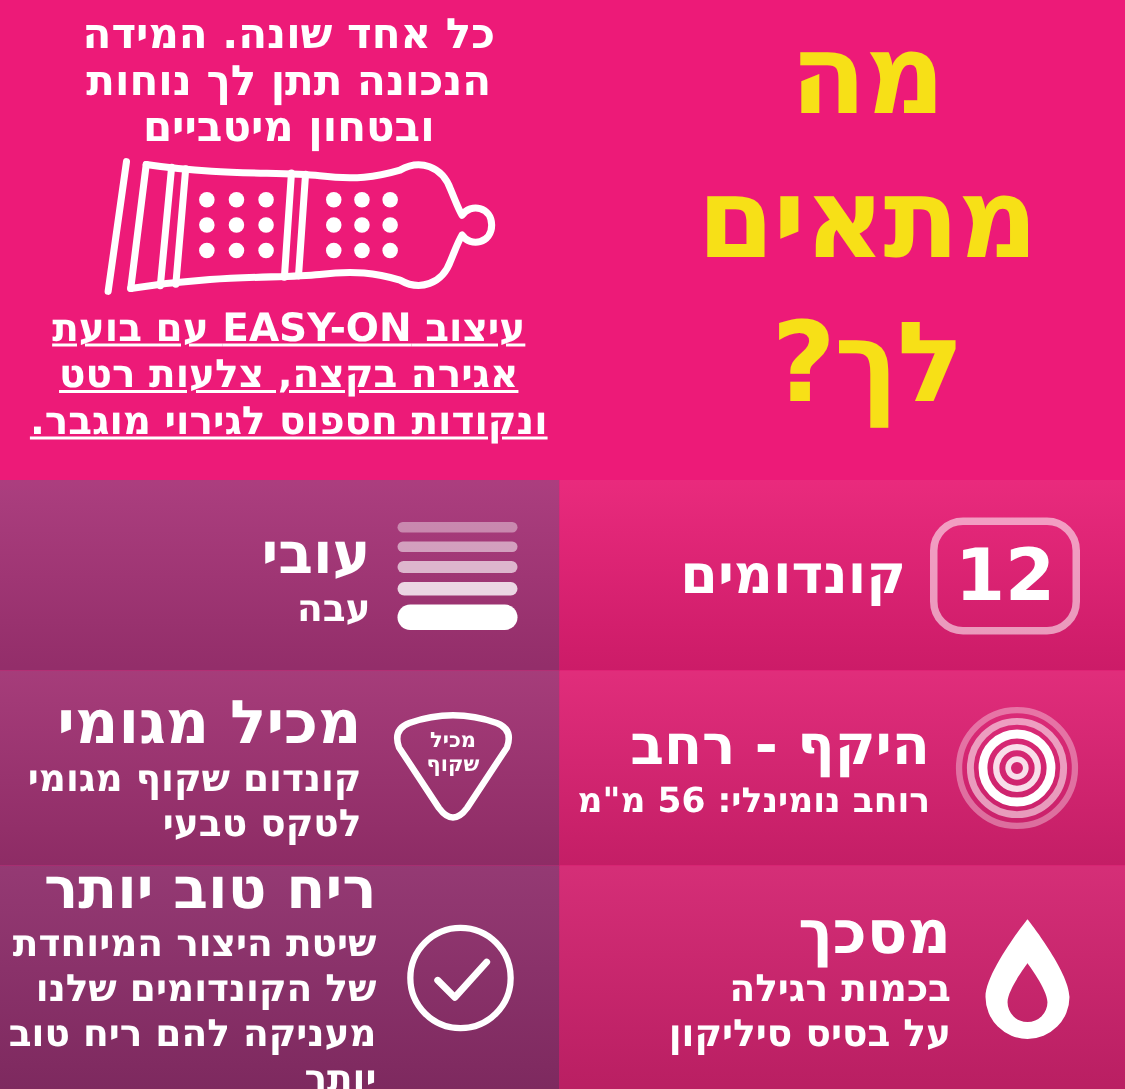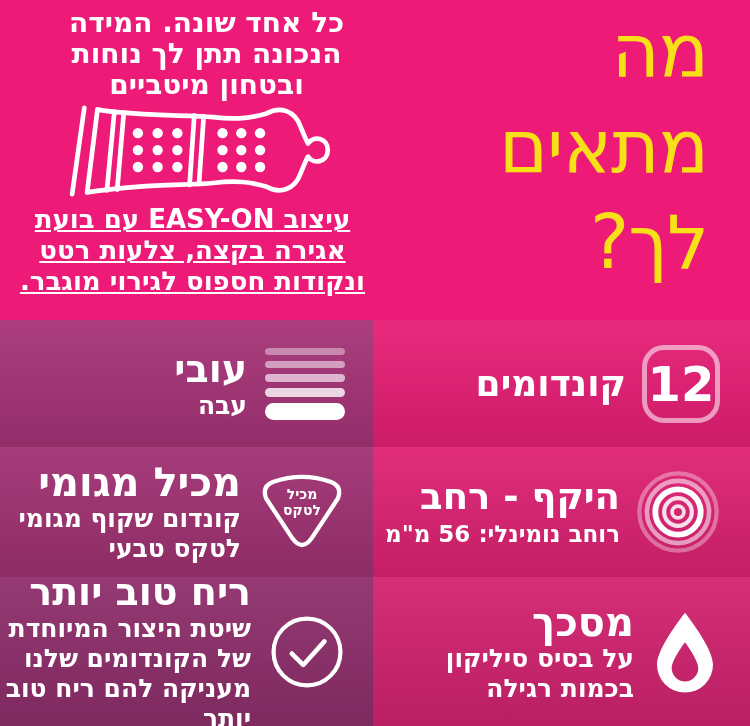--- a/index.html
+++ b/index.html
@@ -6,31 +6,31 @@
   html,body { background:#333; }
   body { font-family:"DejaVu Sans", sans-serif; }
   .stage {
     position:relative; width:750px; height:726px; margin:0 auto;
     overflow:hidden; color:#fff;
   }
   
   .top-section { position:absolute; inset:0 0 auto 0; height:320px; }
   .intro-block {
     position:absolute; top:7px; left:0; width:385px; text-align:center;
-    font-size:28px; font-weight:700; line-height:31px;margin-left:14px;
+    font-size:28px; font-weight:700; line-height:31px;
   }
   .condom-wrap { position:absolute; top:102px; left:58px; width:282px; height:98px; }
   .condom-wrap svg { width:100%; height:100%; display:block; }
   .design-block {
     position:absolute; top:204px; left:0; width:385px; text-align:center;
     font-size:26px; font-weight:700; line-height:31px; direction:rtl;text-decoration:underline;
   }
   .title-block {
-    position:absolute; top:2px; left:448px; width:260px; text-align:right;
-    font-size:74px; font-weight:400; line-height:96px; direction:rtl;
+    position:absolute; top:2px; left:448px; width:260px; text-align:center;
+    font-size:74px; font-weight:700; line-height:96px; direction:rtl;
     letter-spacing:-1px;
   }
   
   .bottom-grid {
     position:absolute; top:320px; left:0; width:750px; height:406px;
     display:grid; grid-template-columns:373px 377px;
     grid-template-rows:127px 130px 149px;
   }
   .cell {
     display:flex; align-items:center; direction:rtl;
@@ -56,21 +56,21 @@
   .latex-icon svg { position:absolute; inset:0; width:100%; height:100%; }
   .latex-icon .icon-text {
     position:absolute; top:16px; left:0; width:100%; text-align:center;
     font-size:14px; font-weight:700; line-height:16px; direction:rtl;
   }
   
   .check-icon { width:76px; height:76px; flex:0 0 auto; }
   .check-icon svg { width:100%; height:100%; display:block; }
   
   .count-badge {
-    width:78px; height:78px; flex:0 0 auto;
+    width:100px; height:78px; flex:0 0 auto;
     border:5px solid rgba(255,255,255,.55); border-radius:22px;
     display:flex; align-items:center; justify-content:center;
     font-size:48px; font-weight:700; direction:ltr;
   }
   
   .rings-icon { width:84px; height:84px; flex:0 0 auto; }
   .rings-icon svg { width:100%; height:100%; display:block; }
   
   .drop-icon { width:70px; height:84px; flex:0 0 auto; }
   .drop-icon svg { width:100%; height:100%; display:block; }
@@ -161,21 +161,21 @@
       </div>
     </div>
 
     <div class="cell left-col" style="background-color: rgb(161, 50, 115);">
       <div class="latex-icon">
         <svg viewBox="0 0 100 98" fill="none" stroke="#ffffff" stroke-width="5" stroke-linejoin="round">
           <path d="M16,14 Q50,2 84,14 Q97,19 92,33 L61,80 Q50,95 39,80 L8,33 Q3,19 16,14 Z"></path>
         </svg>
         <div class="icon-text">
           <div>מכיל</div>
-          <div>לטקס</div>
+          <div>שקוף</div>
         </div>
       </div>
       <div class="txt">
         <div class="heading big">מכיל מגומי</div>
         <div class="sub">קונדום שקוף מגומי</div>
         <div class="sub">לטקס טבעי</div>
       </div>
     </div>
 
     <div class="cell right-col" style="background-color: rgb(223, 34, 116);">
@@ -211,19 +211,19 @@
 
     <div class="cell right-col" style="background-color: rgb(211, 35, 112);">
       <div class="drop-icon">
         <svg viewBox="0 0 100 120">
           <path fill="#ffffff" fill-rule="evenodd" d="M50,4 C50,4 10,54 10,78 a40,40 0 0 0 80,0 C90,54 50,4 50,4 Z
                M50,46 C50,46 31,71 31,83 a19,19 0 0 0 38,0 C69,71 50,46 50,46 Z"></path>
         </svg>
       </div>
       <div class="txt">
         <div class="heading big">מסכך</div>
+        <div class="sub">בכמות רגילה</div>
         <div class="sub">על בסיס סיליקון</div>
-        <div class="sub">בכמות רגילה</div>
       </div>
     </div>
 
   </div>
 </div>
 
 </body></html>

